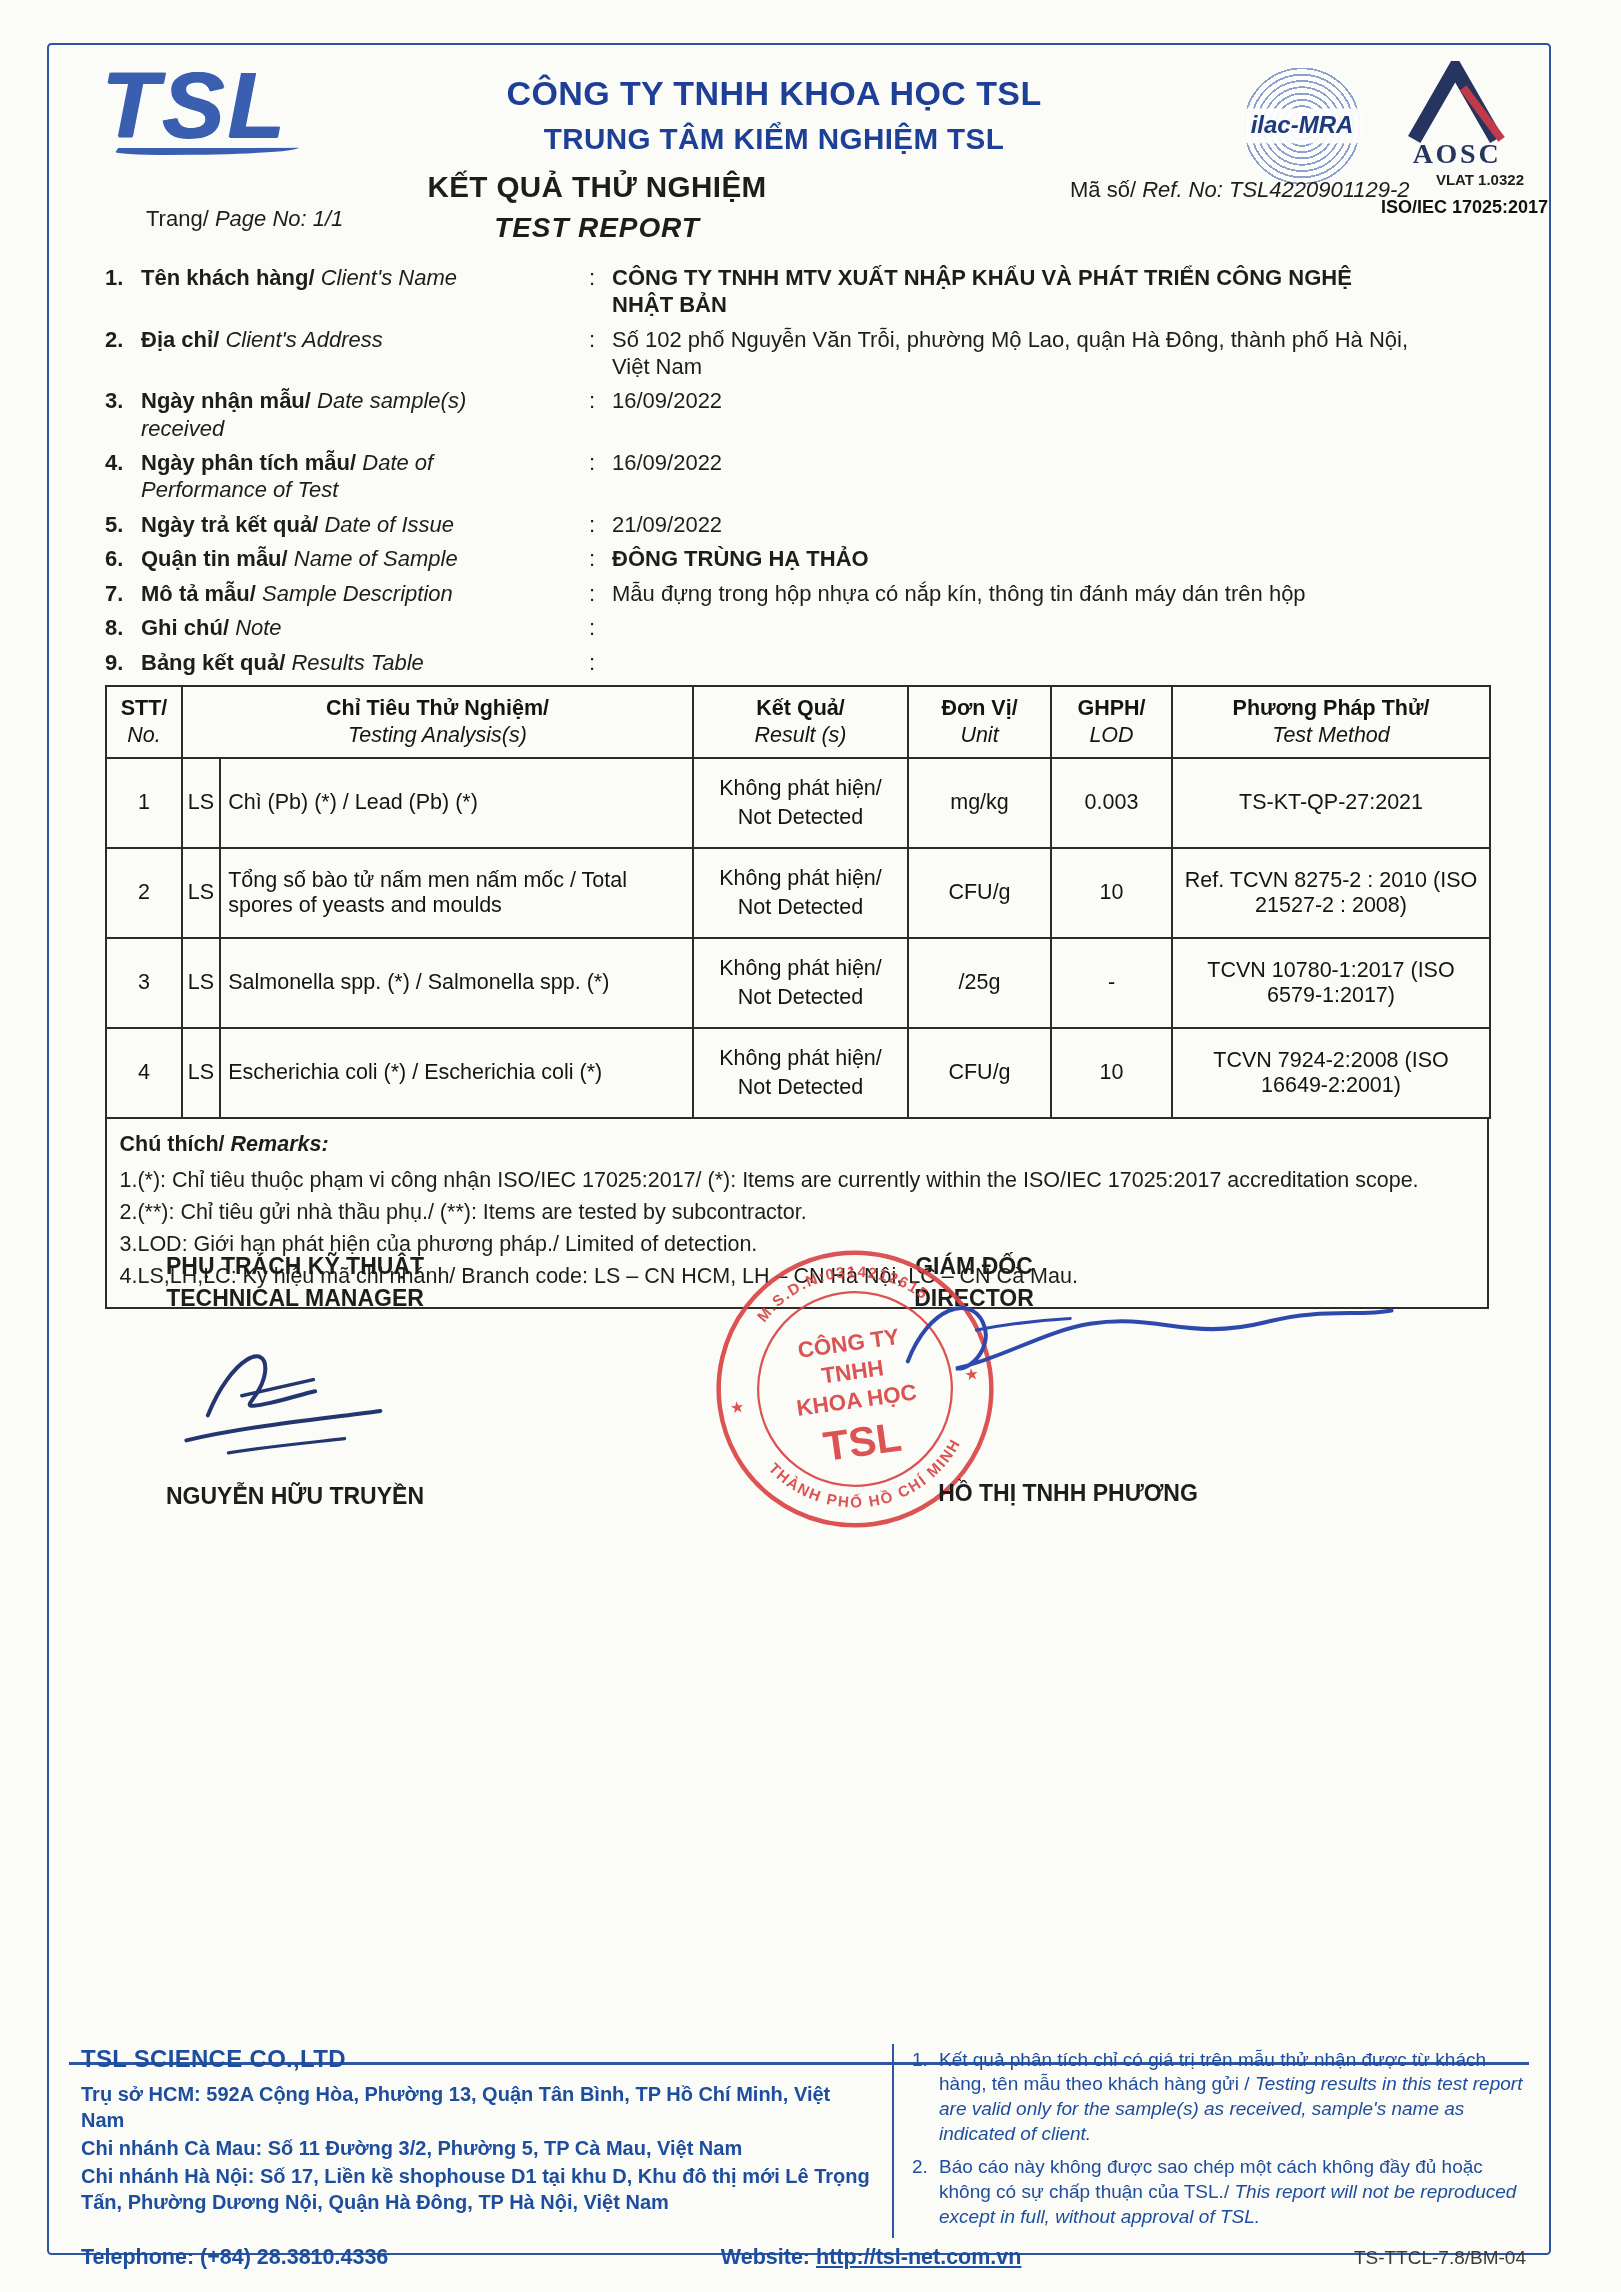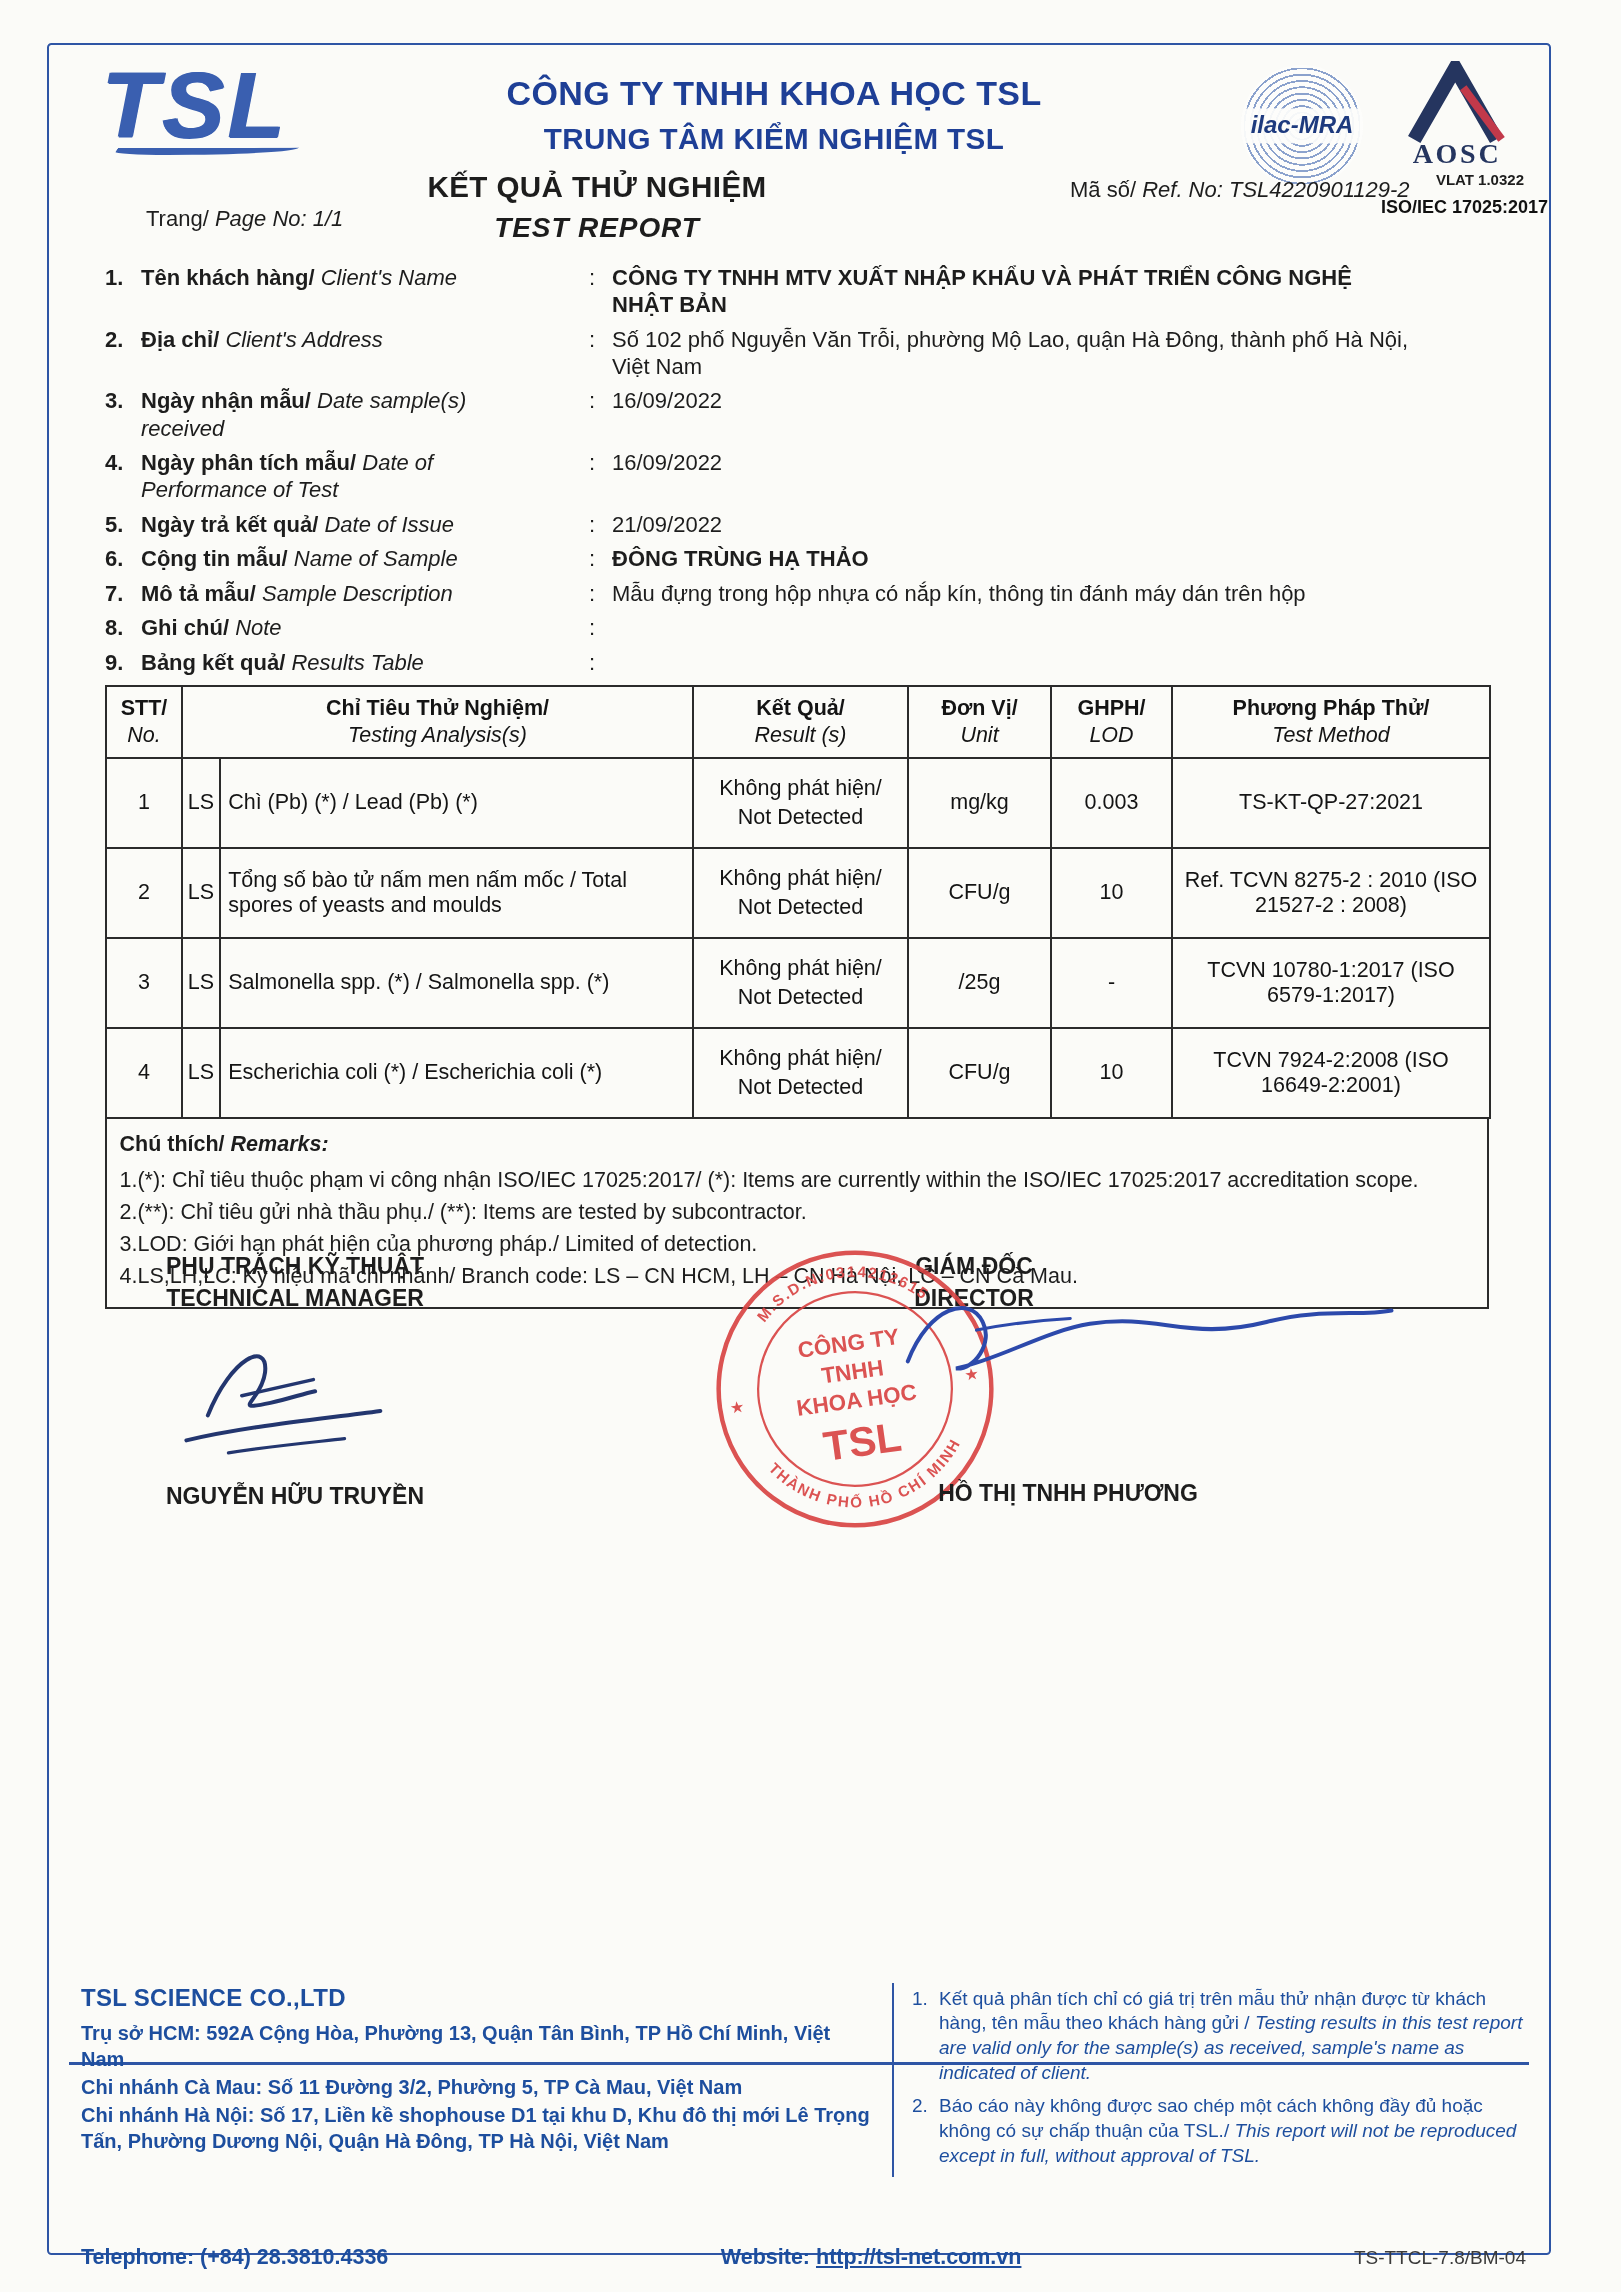--- a/index.html
+++ b/index.html
@@ -74,21 +74,21 @@
   .sig-section { position:absolute; top:1196px; left:0; width:100%; height:322px; }
   .tech { position:absolute; left:85px; top:9px; width:322px; text-align:center; font-weight:700; font-size:23px; line-height:1.4; }
   .tech-sig { position:absolute; left:130px; top:85px; }
   .tech-name { position:absolute; left:85px; top:242px; width:322px; text-align:center; font-weight:700; font-size:23px; }
   .dir-title { position:absolute; left:804px; top:9px; width:242px; text-align:center; font-weight:700; font-size:23px; line-height:1.4; z-index:1; }
   .stamp { position:absolute; left:658px; top:0px; width:296px; height:296px; transform:rotate(-8deg); opacity:0.92; z-index:2; }
   .dir-sig { position:absolute; left:842px; top:40px; z-index:3; }
   .dir-name { position:absolute; left:822px; top:239px; width:394px; text-align:center; font-weight:700; font-size:23px; z-index:4; }
   
   .footer-sep { position:absolute; left:19.7px; right:19.7px; top:2017px; border-top:3.6px solid #2e55a5; }
-  .footer { position:absolute; top:1938px; left:32px; right:23px; display:flex; color:#1d4e9e; }
+  .footer { position:absolute; top:1999px; left:32px; right:23px; display:flex; color:#1d4e9e; }
   .f-left { width:811px; padding-right:16px; font-weight:700; font-size:20px; line-height:1.28; }
   .f-company { font-size:24px; font-weight:700; margin-bottom:7.2px; letter-spacing:0.3px; }
   .f-addr { margin-bottom:2.7px; }
   .f-right { flex:1; border-left:2.7px solid #2e55a5; padding-left:18px; padding-top:3.6px; font-size:19px; line-height:1.3; }
   .f-note { display:flex; margin-bottom:9px; }
   .f-note .n-num { width:27px; flex:0 0 auto; }
   .f-note .n-vi { font-style:normal; }
   .f-note .n-en { font-style:italic; }
   .footer-bottom { position:absolute; top:2200px; left:32px; right:23px; display:flex; justify-content:space-between; align-items:baseline; }
   .fb-tel { color:#1d4e9e; font-weight:700; font-size:21.5px; }
@@ -171,21 +171,21 @@
       <span class="ival">16/09/2022</span>
     </div>
     <div class="irow">
       <span class="inum">5.</span>
       <span class="ilabel"><span class="lv">Ngày trả kết quả/</span> <span class="le">Date of Issue</span></span>
       <span class="icolon">:</span>
       <span class="ival">21/09/2022</span>
     </div>
     <div class="irow">
       <span class="inum">6.</span>
-      <span class="ilabel"><span class="lv">Cộng tin mẫu/</span> <span class="le">Name of Sample</span></span>
+      <span class="ilabel"><span class="lv">Quận tin mẫu/</span> <span class="le">Name of Sample</span></span>
       <span class="icolon">:</span>
       <span class="ival vb">ĐÔNG TRÙNG HẠ THẢO</span>
     </div>
     <div class="irow">
       <span class="inum">7.</span>
       <span class="ilabel"><span class="lv">Mô tả mẫu/</span> <span class="le">Sample Description</span></span>
       <span class="icolon">:</span>
       <span class="ival">Mẫu đựng trong hộp nhựa có nắp kín, thông tin đánh máy dán trên hộp</span>
     </div>
     <div class="irow">

